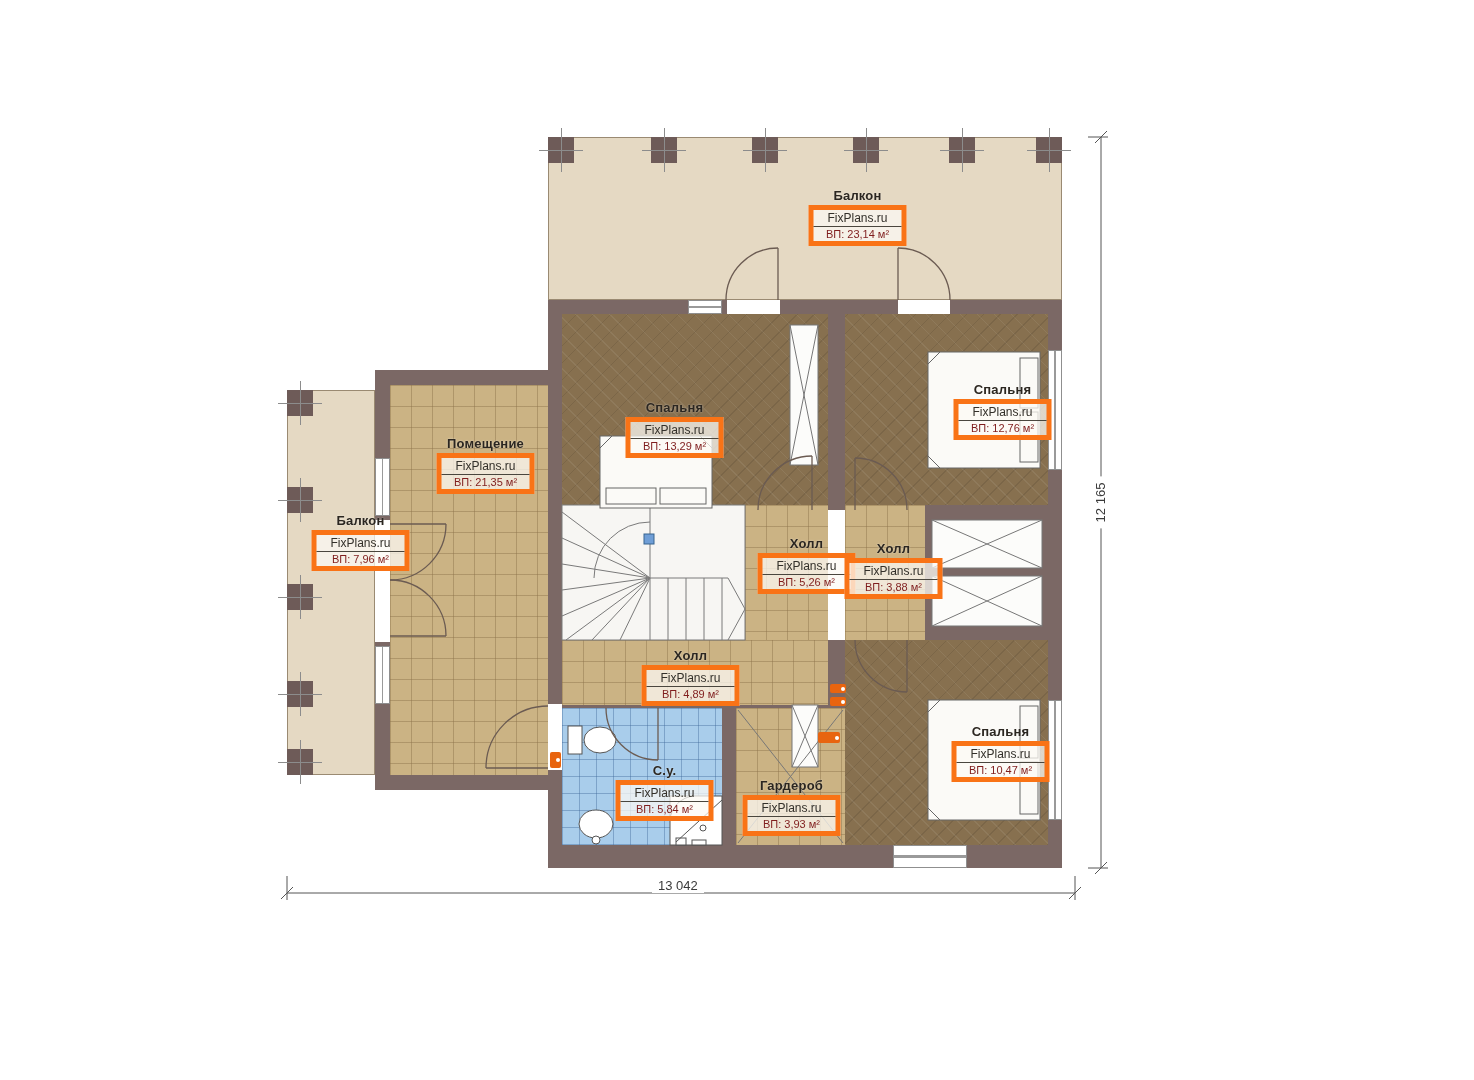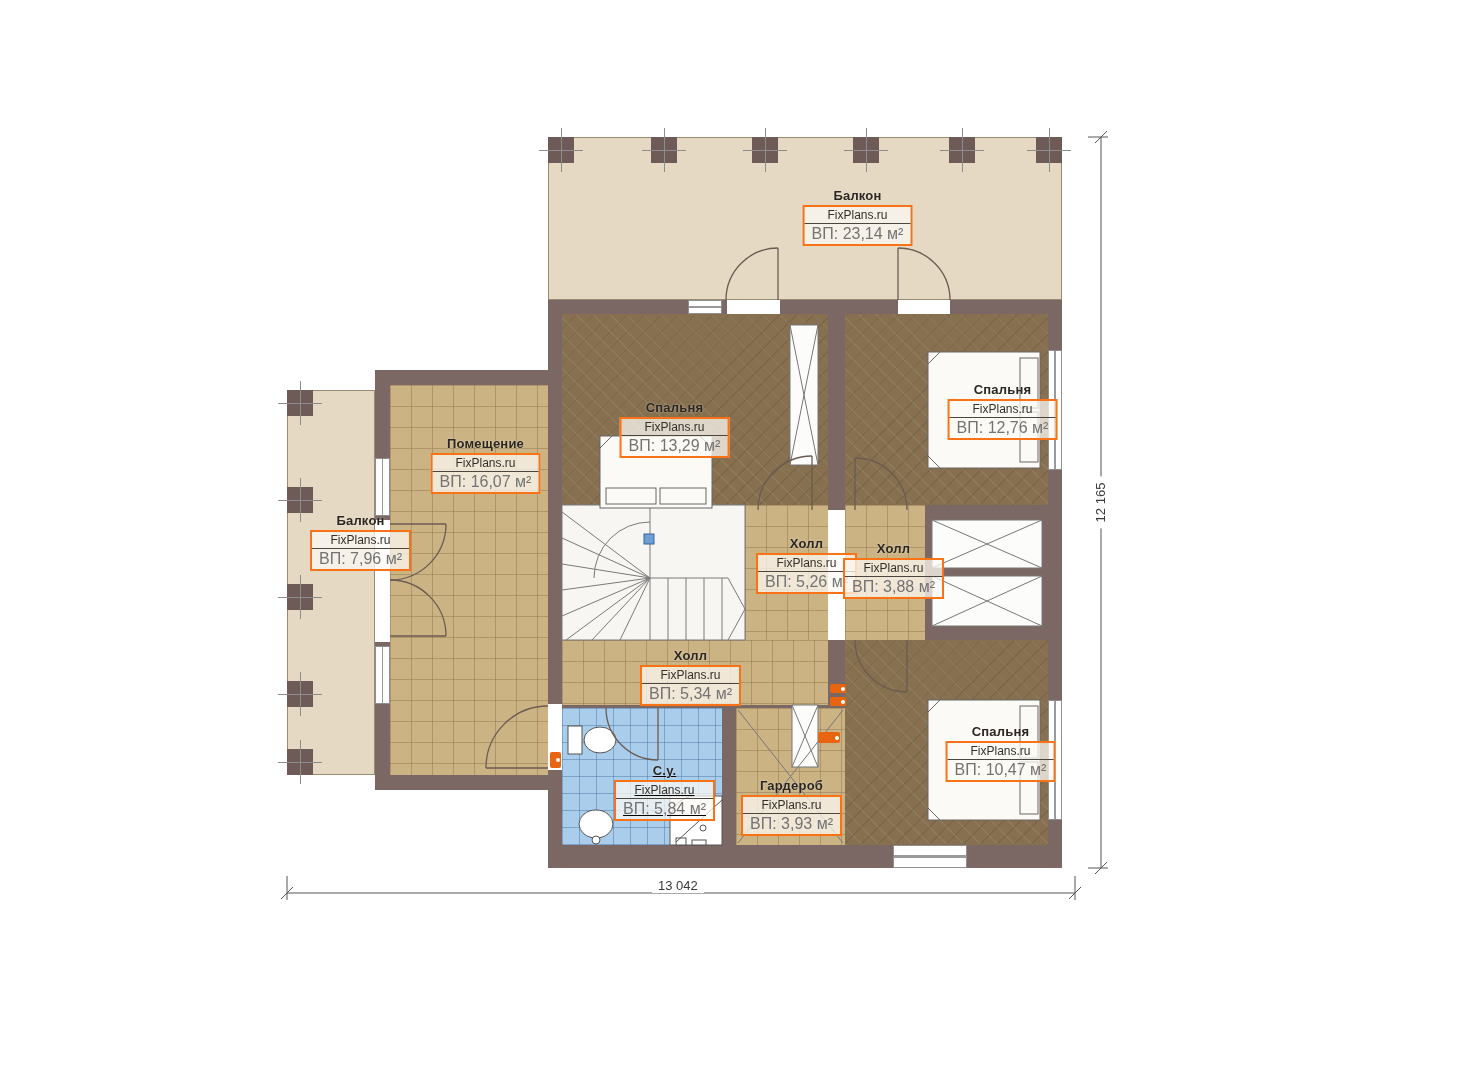--- a/index.html
+++ b/index.html
@@ -25,23 +25,23 @@
   .column::after{content:"";position:absolute;top:-9px;bottom:-9px;left:50%;width:1px;background:#8c8c8c;}
   
   .win-h{position:absolute;background:#ffffff;border:1px solid #8f8f8f;box-sizing:border-box;
     background-image:linear-gradient(to bottom, transparent 44%, #9a9a9a 44%, #9a9a9a 56%, transparent 56%);}
   .win-v{position:absolute;background:#ffffff;border:1px solid #8f8f8f;box-sizing:border-box;
     background-image:linear-gradient(to right, transparent 44%, #9a9a9a 44%, #9a9a9a 56%, transparent 56%);}
   .gap{position:absolute;background:#ffffff;}
   
   .rlabel{position:absolute;transform:translateX(-50%);text-align:center;z-index:30;padding-left:39px;}
   .rname{font-size:13px;font-weight:bold;color:#2b2620;letter-spacing:0.2px;margin-bottom:2px;text-shadow:0 0 2px rgba(255,255,255,0.55);}
-  .rbox{border:2px solid #f97316;background:rgba(252,250,244,0.74);min-width:88px;}
+  .rbox{border:5px solid #f97316;background:rgba(252,250,244,0.74);min-width:88px;}
   .rwm{font-size:12px;color:#33302a;padding:1px 7px;border-bottom:1px solid #4a463e;white-space:nowrap;}
-  .rarea{font-size:16px;color:#737373;padding:1px 7px;white-space:nowrap;}
+  .rarea{font-size:11px;color:#7f1d1d;padding:1px 7px;white-space:nowrap;}
   
   .dim-label{position:absolute;font-size:13px;color:#3a3a3a;background:#ffffff;padding:0 6px;z-index:25;}
   .dim-label.rot{transform:rotate(-90deg);transform-origin:center;}
   
   .socket{position:absolute;background:#e8640f;border-radius:2px;z-index:22;}
   .socket::after{content:"";position:absolute;right:1px;top:50%;width:4px;height:4px;margin-top:-2px;background:#ffffff;border-radius:50%;}
   svg.overlay{position:absolute;left:0;top:0;z-index:20;pointer-events:none;}
 </style>
 </head>
 <body>
@@ -220,21 +220,21 @@
     <div class="rbox">
       <div class="rwm">FixPlans.ru</div>
       <div class="rarea">ВП: 7,96 м²</div>
     </div>
   </div>
 
   <div class="rlabel" style="left:466px;top:436px;">
     <div class="rname">Помещение</div>
     <div class="rbox">
       <div class="rwm">FixPlans.ru</div>
-      <div class="rarea">ВП: 16,07 м²</div>
+      <div class="rarea">ВП: 21,35 м²</div>
     </div>
   </div>
 
   <div class="rlabel" style="left:655px;top:400px;">
     <div class="rname">Спальня</div>
     <div class="rbox">
       <div class="rwm">FixPlans.ru</div>
       <div class="rarea">ВП: 13,29 м²</div>
     </div>
   </div>
@@ -260,25 +260,25 @@
     <div class="rbox">
       <div class="rwm">FixPlans.ru</div>
       <div class="rarea">ВП: 3,88 м²</div>
     </div>
   </div>
 
   <div class="rlabel" style="left:671px;top:648px;">
     <div class="rname">Холл</div>
     <div class="rbox">
       <div class="rwm">FixPlans.ru</div>
-      <div class="rarea">ВП: 5,34 м²</div>
-    </div>
-  </div>
-
-  <div class="rlabel" style="left:645px;top:763px;text-decoration:underline;">
+      <div class="rarea">ВП: 4,89 м²</div>
+    </div>
+  </div>
+
+  <div class="rlabel" style="left:645px;top:763px;">
     <div class="rname">С.у.</div>
     <div class="rbox">
       <div class="rwm">FixPlans.ru</div>
       <div class="rarea">ВП: 5,84 м²</div>
     </div>
   </div>
 
   <div class="rlabel" style="left:772px;top:778px;">
     <div class="rname">Гардероб</div>
     <div class="rbox">

